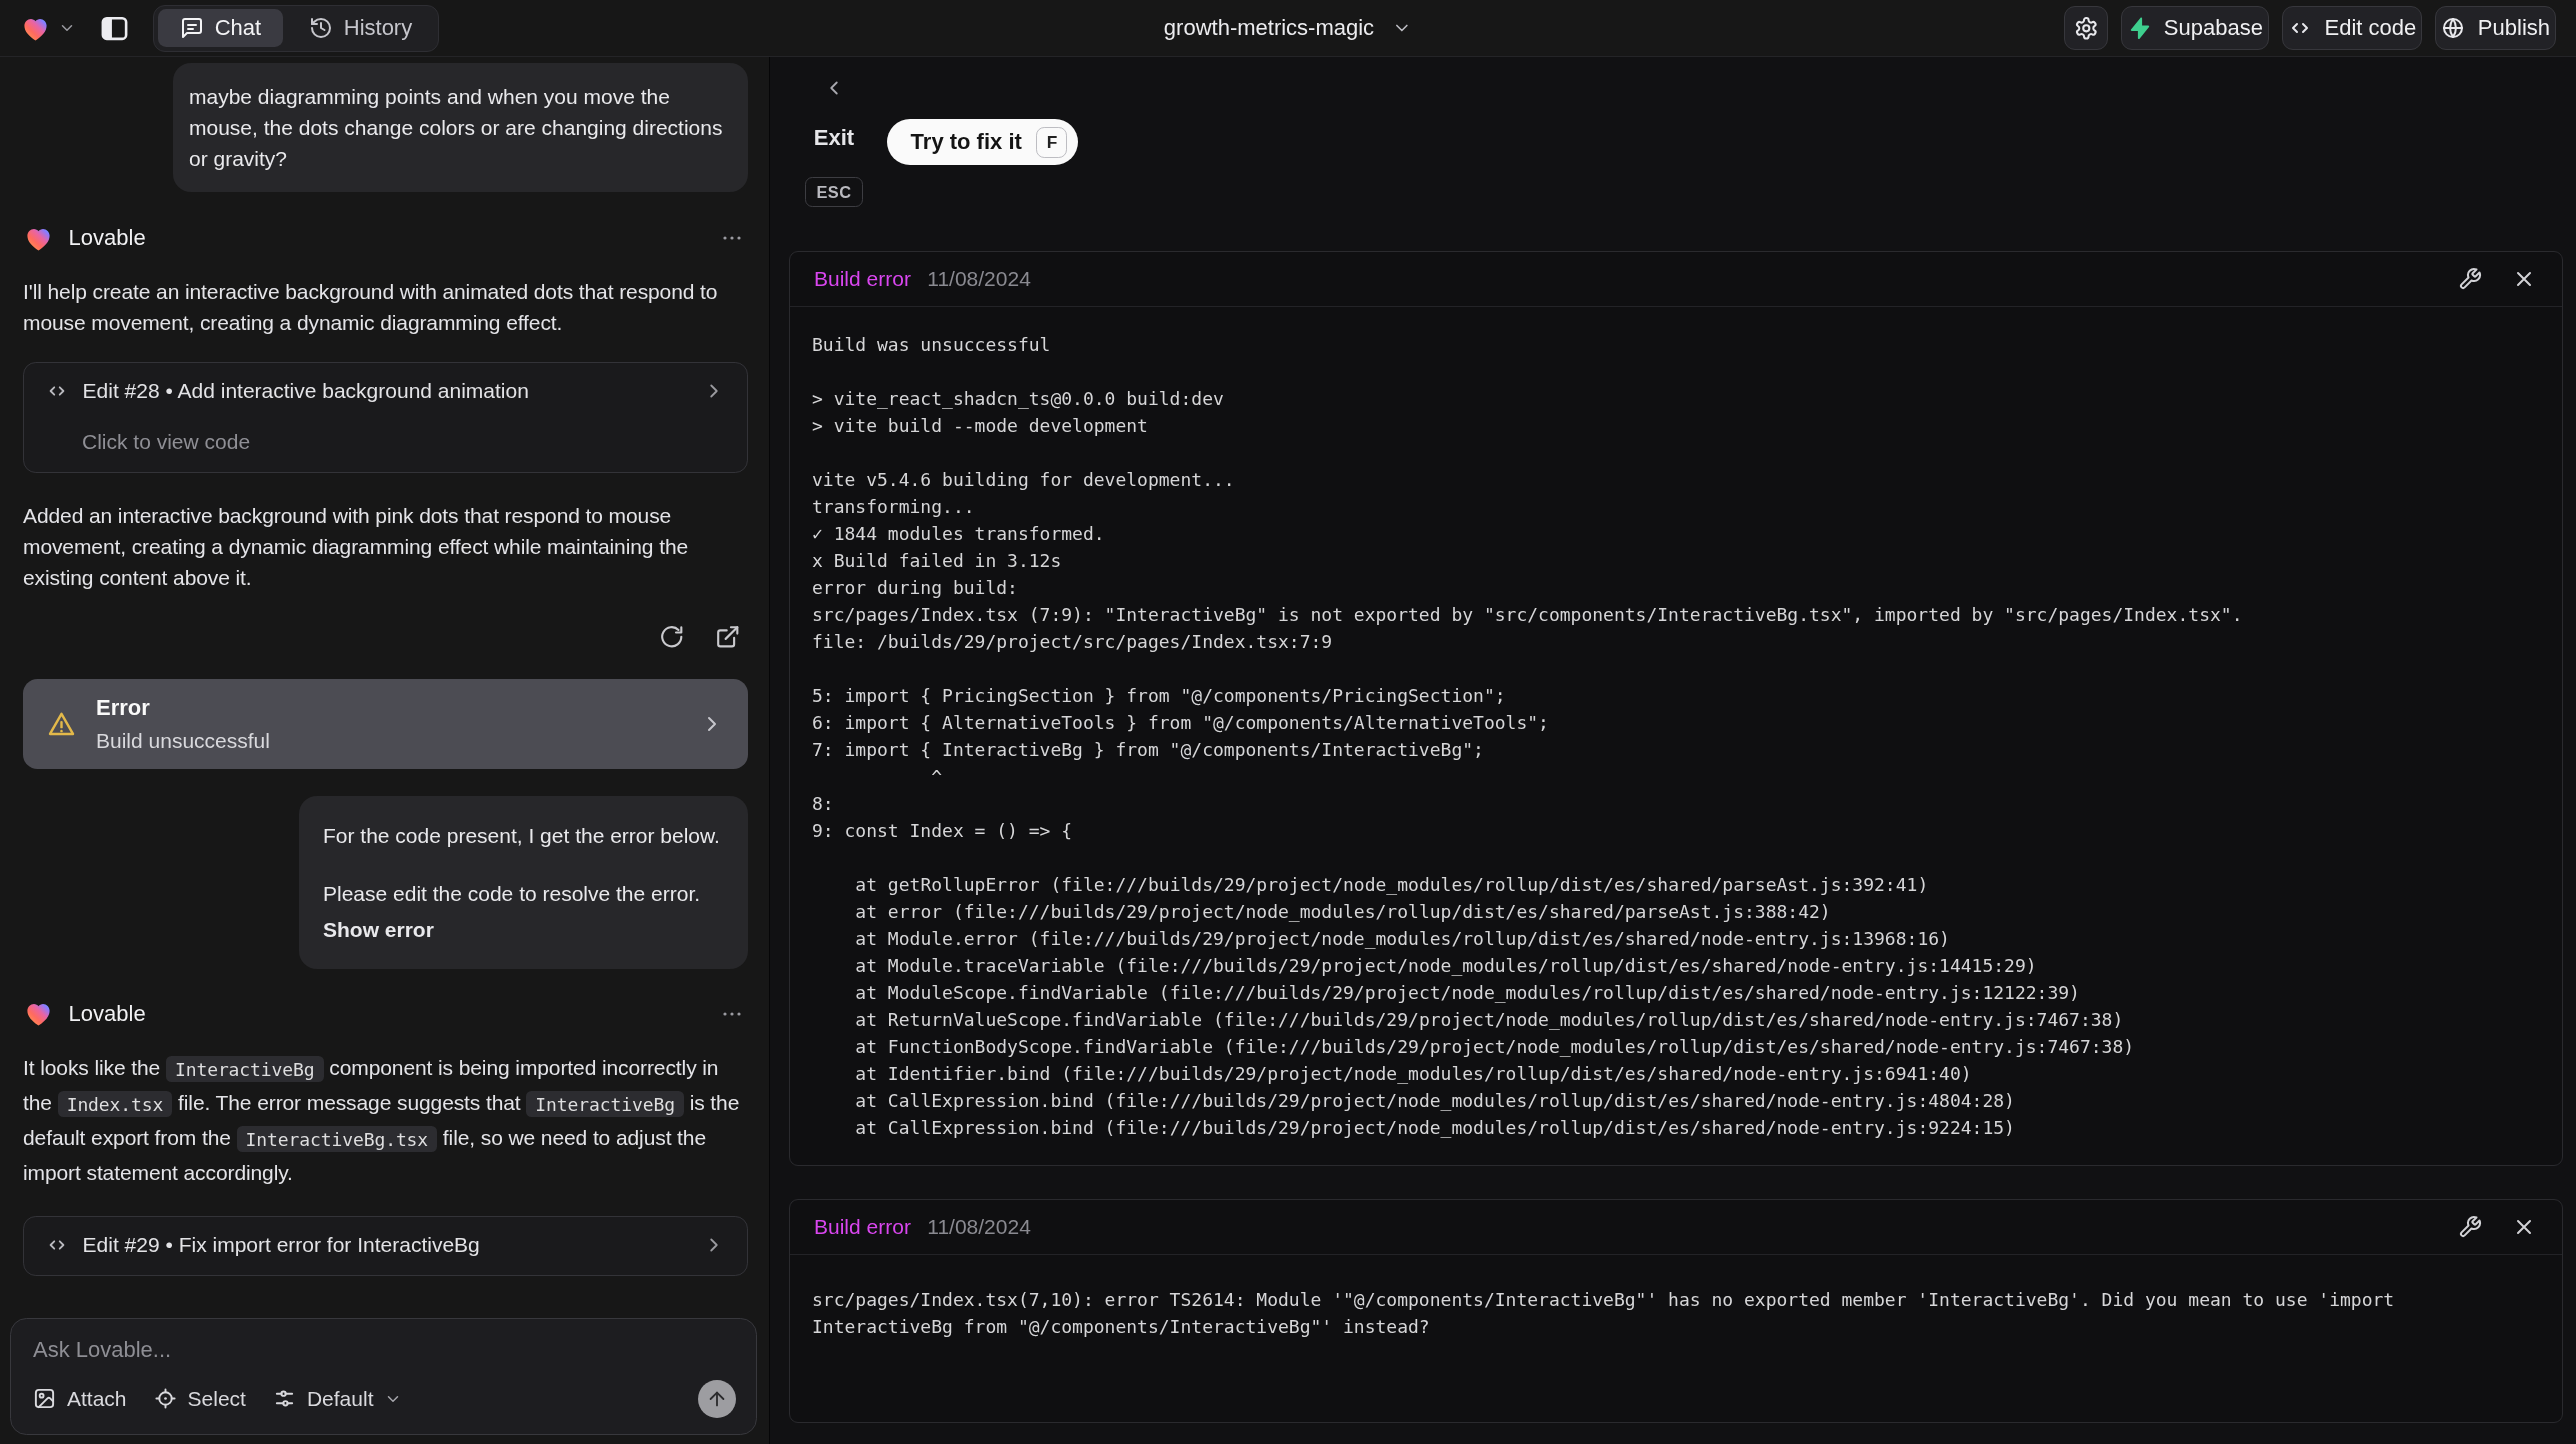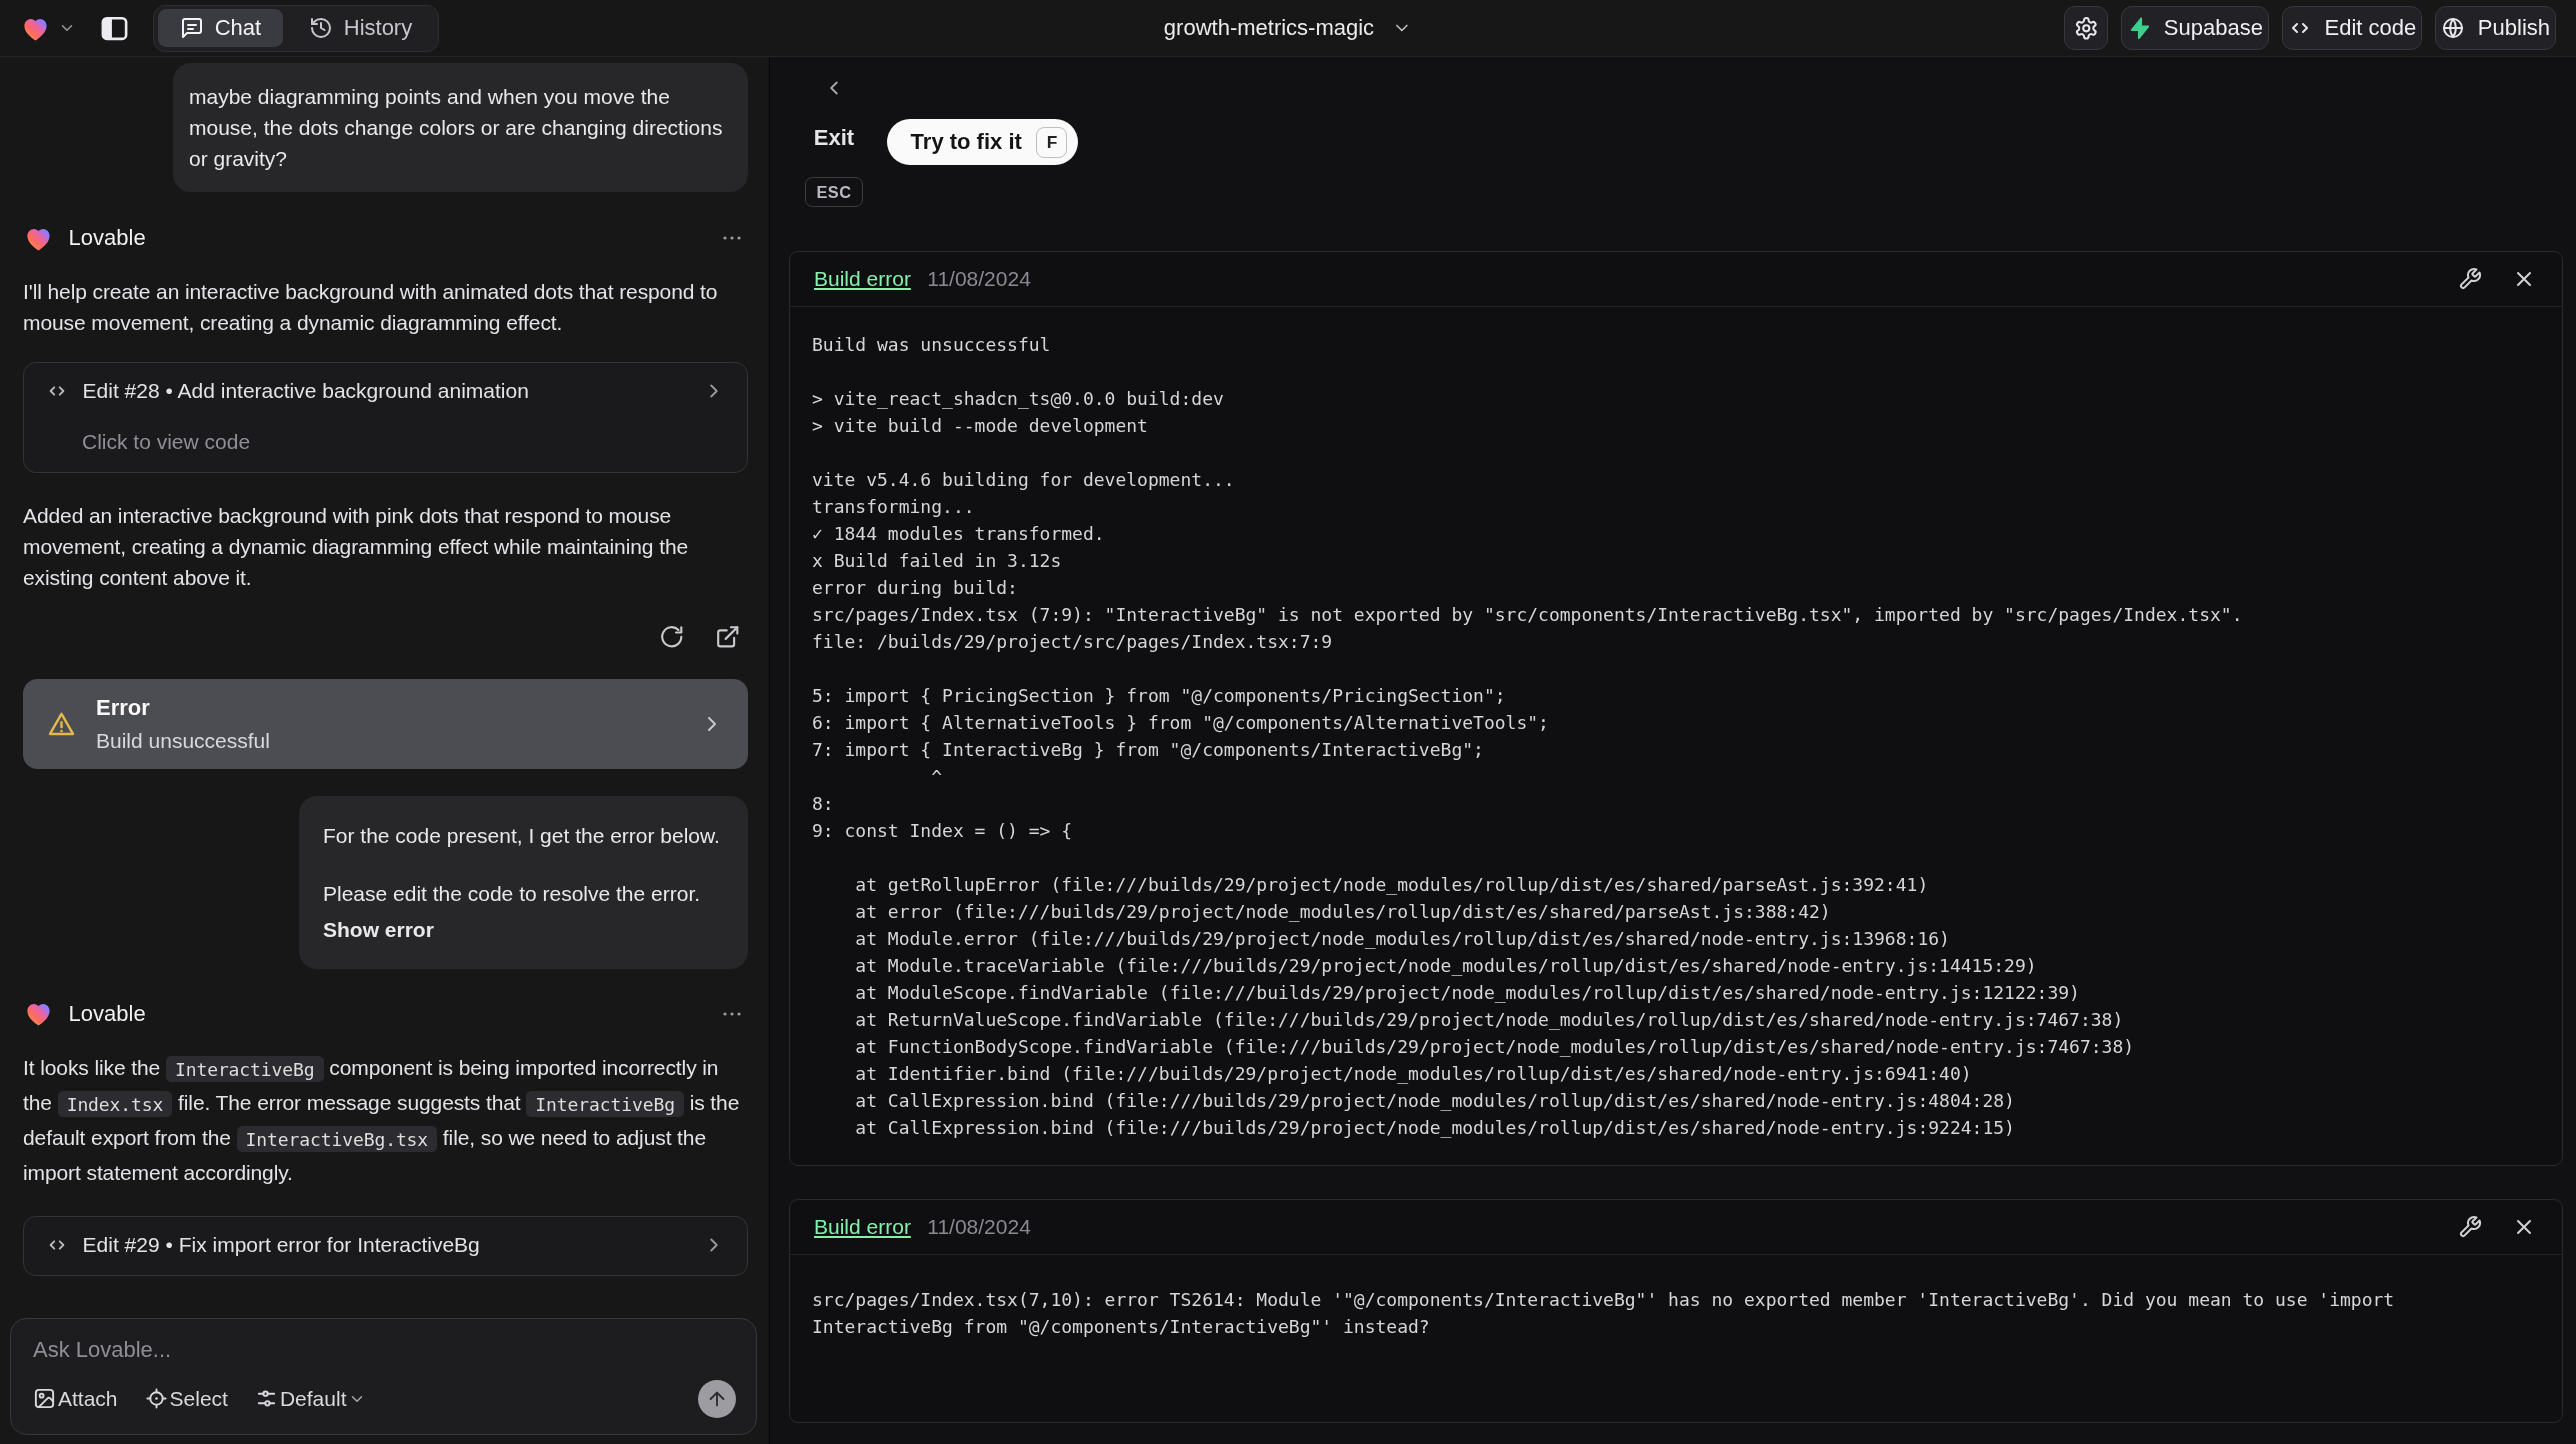--- a/index.html
+++ b/index.html
@@ -104,21 +104,21 @@
     border-radius:16.4px; padding:18px 20px 16.4px 22px; height:117px;
     display:flex; flex-direction:column; justify-content:space-between;
   }
   .composer textarea {
     background:transparent; border:none; outline:none; resize:none;
     color:#e7e7ea; font-family:"Liberation Sans", sans-serif; font-size:22px; height:33px; width:100%;
   }
   .composer textarea::placeholder { color:#8e8e94; }
   .composer-row { display:flex; align-items:center; gap:27px; }
   .comp-btn {
-    display:flex; align-items:center; gap:2px; background:transparent; border:none;
+    display:flex; align-items:center; gap:11px; background:transparent; border:none;
     color:#d9d9dd; font-size:21px; cursor:pointer; padding:0;
   }
   .send-btn {
     margin-left:auto; width:38px; height:38px; border-radius:50%;
     background:#9d9da1; border:none; display:flex; align-items:center; justify-content:center;
     color:#2a2a2c; cursor:pointer;
   }
 
   
   .error-panel {
@@ -143,21 +143,21 @@
   }
 
   .build-card {
     background:#0f0f11; border:0.9px solid #2a2a2e; border-radius:9px;
     margin-bottom:33px; overflow:hidden;
   }
   .bc-header {
     height:55px; display:flex; align-items:center; padding:0 24px;
     border-bottom:0.9px solid #232327;
   }
-  .bc-title { font-size:21px; color:#86efac;text-decoration:underline; }
+  .bc-title { font-size:21px; color:#d946ef; }
   .bc-date { font-size:21px; color:#8a8a91; margin-left:16.4px; }
   .bc-icons { margin-left:auto; display:flex; align-items:center; gap:27px; color:#d2d2d6; }
   .bc-icons button { background:none; border:none; color:inherit; cursor:pointer; padding:1.8px; }
   .bc-body { padding:24px 22px; }
   .bc-body pre {
     font-family:"DejaVu Sans Mono", monospace; font-size:18px; line-height:27px;
     color:#d6d6d8; white-space:pre-wrap; word-break:break-word;
   }
   .build-card.second .bc-body { padding:31px 22px 82px 22px; }
 </style>

